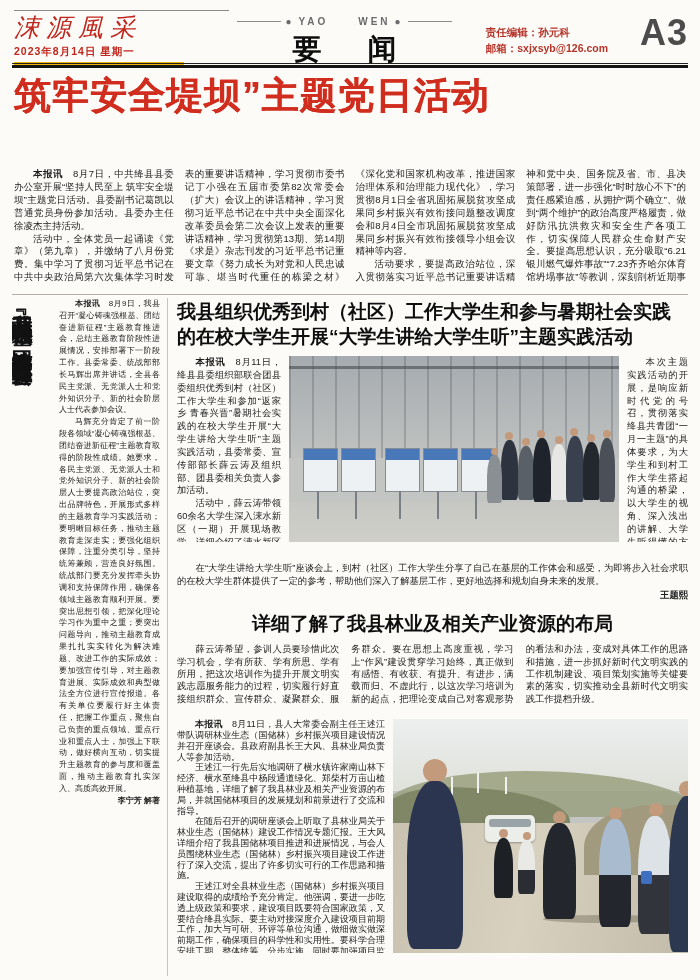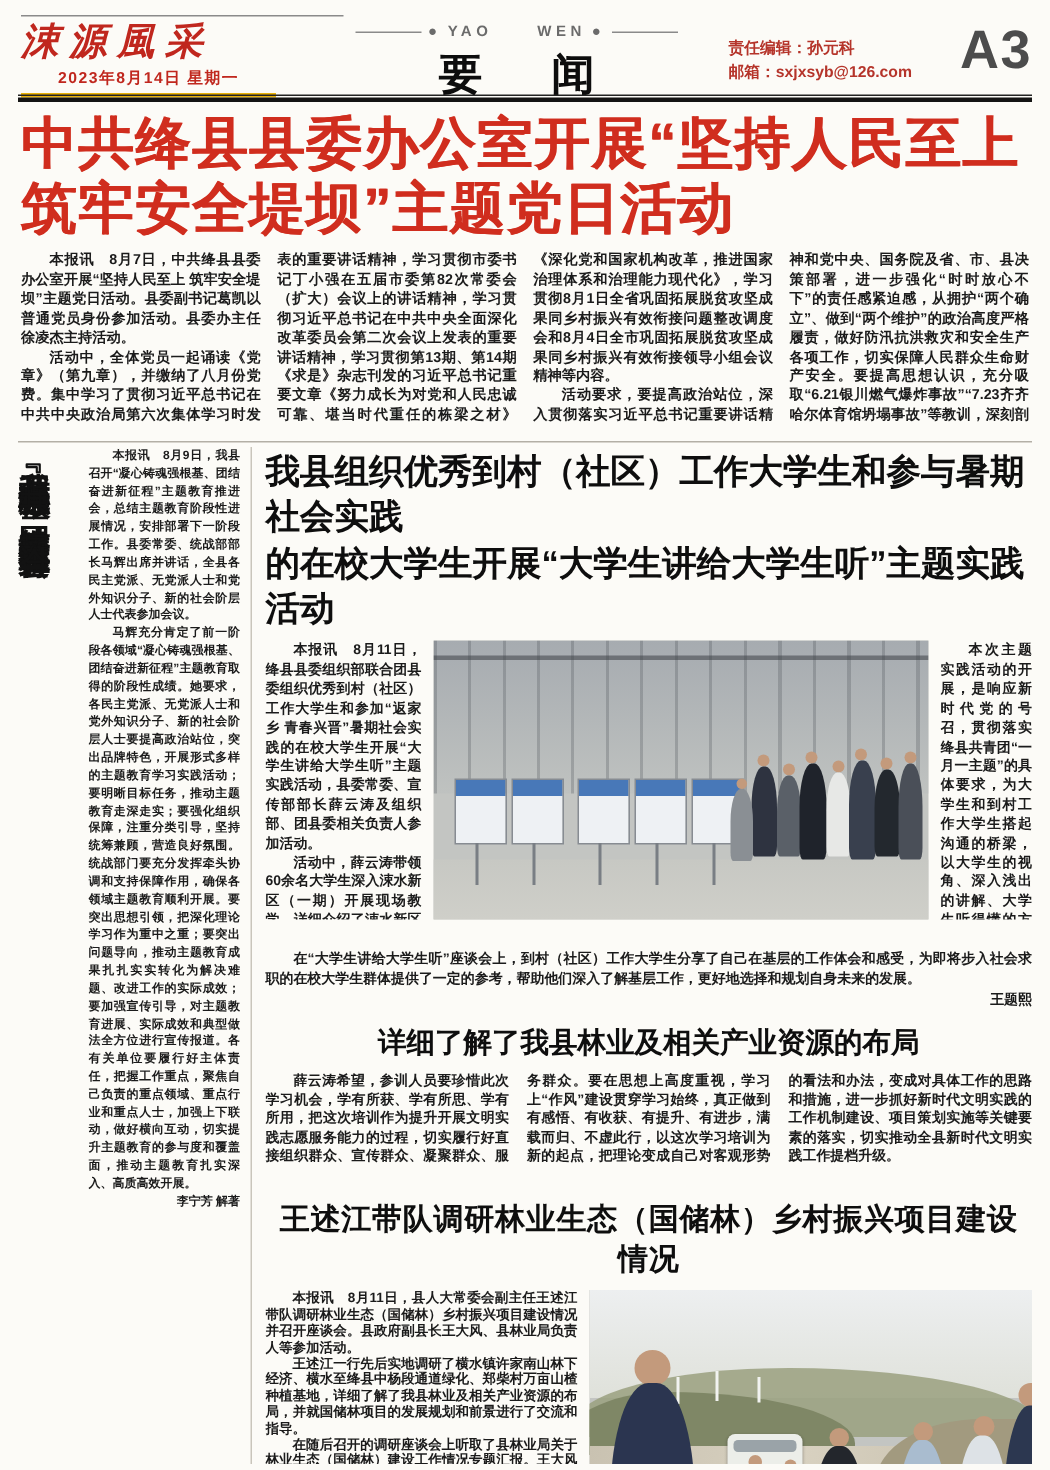--- a/index.html
+++ b/index.html
@@ -1,50 +1,50 @@
 <!DOCTYPE html>
 <html><head>
 <meta charset="utf-8">
 <style>
   html,body{margin:0;padding:0;background:#888;}
   .page{position:relative;width:700px;height:980px;background:#fcfbf7;overflow:hidden;
         font-family:"Liberation Sans","DejaVu Sans",sans-serif;color:#1b1b1b;}
   
   .hd{position:absolute;left:12px;right:12px;top:8px;height:56px;}
   .hd-left{position:absolute;left:2px;top:2px;width:215px;border-top:1px solid #8a8a8a;padding-top:4px;}
-  .brand{font-family:"DejaVu Serif","Liberation Serif",serif;font-style:italic;font-weight:bold;
+  .brand{font-family:"DejaVu Serif","Liberation Serif",serif;font-style:italic;font-weight:normal;
          font-size:25px;letter-spacing:7px;color:#c0271e;line-height:1;}
-  .hd-date{font-size:10.5px;font-weight:bold;color:#c0271e;letter-spacing:1px;margin-top:5px;border-bottom:3px solid #eab308;padding-bottom:3px;width:170px;text-align:center;}
+  .hd-date{font-size:10.5px;font-weight:bold;color:#c0271e;letter-spacing:1px;margin-top:5px;border-bottom:5px solid #eab308;padding-bottom:3px;width:170px;}
   .hd-center{position:absolute;left:225px;width:215px;top:8px;text-align:center;}
   .pinrow{display:flex;align-items:center;gap:4px;color:#6b6b6b;font-size:10px;letter-spacing:3px;font-weight:bold;}
   .pinrow .hl{flex:1;height:1px;background:#8a8a8a;}
   .secchars{display:flex;justify-content:center;gap:46px;font-size:29px;font-weight:900;color:#0d0d0d;
             font-family:"Liberation Serif","DejaVu Serif",serif;margin-top:3px;}
   .hd-right{position:absolute;right:80px;top:16px;}
   .hd-right div{font-size:10.5px;font-weight:bold;color:#b5342a;line-height:1.55;}
   .pageno{position:absolute;right:0;top:4px;font-size:36px;font-weight:900;color:#4c4c4c;letter-spacing:1px;}
   .hd-rule1{position:absolute;left:12px;right:12px;top:63px;height:1px;background:#222;}
   .hd-rule2{position:absolute;left:12px;right:12px;top:65px;height:3px;background:#141414;}
   
   .a1-head{position:absolute;left:14px;right:14px;top:74px;font-size:37px;line-height:1.17;
            font-weight:900;color:#d02d1e;letter-spacing:1px;text-shadow:.6px 0 currentColor;}
   .a1-body{position:absolute;left:14px;right:14px;top:168px;height:122px;overflow:hidden;
            column-count:4;column-gap:11px;font-size:9.5px;line-height:1.36;text-align:justify;}
-  p{margin:0;font-weight:bold;}
+  p{margin:0;}
   .ind{text-indent:2em;}
   .byline{text-align:right;font-weight:bold;}
   .rule{position:absolute;left:12px;right:12px;top:294px;border-top:1px solid #b3afa6;}
   
   .lower{position:absolute;left:12px;right:12px;top:298px;bottom:4px;display:flex;}
   .sb{width:148px;flex:none;display:flex;gap:7px;border-right:1px solid #c9c5bb;padding-right:7px;}
   .sb-title{writing-mode:vertical-lr;text-orientation:upright;font-size:21px;font-weight:900;
             letter-spacing:1px;line-height:1.0;color:#121212;width:40px;height:100%;overflow:hidden;}
   .sb-body{flex:1;font-size:8px;line-height:1.48;text-align:justify;overflow:hidden;}
   .mn{flex:1;padding-left:9px;overflow:hidden;}
-  .a2-head{font-size:23px;font-weight:900;line-height:1.32;color:#0e0e0e;margin:1px 0 7px;}
+  .a2-head{font-size:19px;font-weight:900;line-height:1.32;color:#0e0e0e;margin:1px 0 7px;}
   .a2-row{display:flex;gap:8px;height:186px;}
   .a2-left{width:104px;flex:none;font-size:9.3px;line-height:1.38;text-align:justify;overflow:hidden;}
   .a2-right{flex:1;font-size:9.3px;line-height:1.38;text-align:justify;overflow:hidden;}
   .a2-bottom{margin-top:20px;font-size:9.3px;line-height:1.4;text-align:justify;}
   .a2-by{font-size:9.3px;margin-top:1px;}
   .a3-head{text-align:center;font-size:19px;font-weight:900;color:#0e0e0e;margin:9px 0 6px;}
   .a3-body{column-count:3;column-gap:12px;font-size:9.3px;line-height:1.33;height:76px;overflow:hidden;text-align:justify;}
   .a4-head{font-size:20px;font-weight:900;color:#0e0e0e;margin:9px 0 7px;letter-spacing:.5px;text-align:center;}
   .a4-row{display:flex;gap:8px;height:234px;}
   .a4-left{width:208px;flex:none;font-size:9px;line-height:1.2;text-align:justify;overflow:hidden;}
@@ -102,21 +102,20 @@
     <div class="hd-right">
       <div>责任编辑：孙元科</div>
       <div>邮箱：sxjxsyb@126.com</div>
     </div>
     <div class="pageno">A3</div>
   </div>
   <div class="hd-rule1"></div>
   <div class="hd-rule2"></div>
 
   <div class="a1-head">
-    <div>中共绛县县委办公室开展“坚持人民至上</div>
     <div>筑牢安全堤坝”主题党日活动</div>
   </div>
   <div class="a1-body">
     <p class="ind"><b>本报讯　</b><span>8月7日，中共绛县县委办公室开展“坚持人民至上 筑牢安全堤坝”主题党日活动。县委副书记葛凯以普通党员身份参加活动。县委办主任徐凌杰主持活动。</span></p>
     <p class="ind">活动中，全体党员一起诵读《党章》（第九章），并缴纳了八月份党费。集中学习了贯彻习近平总书记在中共中央政治局第六次集体学习时发表的重要讲话精神，学习贯彻市委书记丁小强在五届市委第82次常委会（扩大）会议上的讲话精神，学习贯彻习近平总书记在中共中央全面深化改革委员会第二次会议上发表的重要讲话精神，学习贯彻第13期、第14期《求是》杂志刊发的习近平总书记重要文章《努力成长为对党和人民忠诚可靠、堪当时代重任的栋梁之材》《深化党和国家机构改革，推进国家治理体系和治理能力现代化》，学习贯彻8月1日全省巩固拓展脱贫攻坚成果同乡村振兴有效衔接问题整改调度会和8月4日全市巩固拓展脱贫攻坚成果同乡村振兴有效衔接领导小组会议精神等内容。</p>
     <p class="ind">活动要求，要提高政治站位，深入贯彻落实习近平总书记重要讲话精神和党中央、国务院及省、市、县决策部署，进一步强化“时时放心不下”的责任感紧迫感，从拥护“两个确立”、做到“两个维护”的政治高度严格履责，做好防汛抗洪救灾和安全生产各项工作，切实保障人民群众生命财产安全。要提高思想认识，充分吸取“6.21银川燃气爆炸事故”“7.23齐齐哈尔体育馆坍塌事故”等教训，深刻剖析近期事故暴露出的安全风险辨识不足、隐患排查走过场、违规违章操作等问题，切实提升风险排查化解及应急处突能力。要全力抓好落实，坚持底线思维，充分发挥县委值班室和国安办、县委督查室等职能作用，加强应急值班值守和应急信息上报，做好督导检查，切实筑牢安全防线。</p>
 
   </div>
   <div class="rule"></div>
 
@@ -181,21 +180,20 @@
         <p class="ind">在“大学生讲给大学生听”座谈会上，到村（社区）工作大学生分享了自己在基层的工作体会和感受，为即将步入社会求职的在校大学生群体提供了一定的参考，帮助他们深入了解基层工作，更好地选择和规划自身未来的发展。</p>
       </div>
       <p class="byline a2-by">王题熙</p>
 
       <div class="a3-head">详细了解了我县林业及相关产业资源的布局</div>
       <div class="a3-body">
         <p class="ind">薛云涛希望，参训人员要珍惜此次学习机会，学有所获、学有所思、学有所用，把这次培训作为提升开展文明实践志愿服务能力的过程，切实履行好直接组织群众、宣传群众、凝聚群众、服务群众。要在思想上高度重视，学习上“作风”建设贯穿学习始终，真正做到有感悟、有收获、有提升、有进步，满载而归、不虚此行，以这次学习培训为新的起点，把理论变成自己对客观形势的看法和办法，变成对具体工作的思路和措施，进一步抓好新时代文明实践的工作机制建设、项目策划实施等关键要素的落实，切实推动全县新时代文明实践工作提档升级。</p>
 
       </div>
 
-      <div class="a4-head">王述江带队调研林业生态（国储林）乡村振兴项目建设情况</div>
       <div class="a4-row">
         <div class="a4-left">
           <p class="ind"><b>本报讯　</b><span>8月11日，县人大常委会副主任王述江带队调研林业生态（国储林）乡村振兴项目建设情况并召开座谈会。县政府副县长王大风、县林业局负责人等参加活动。</span></p>
           <p class="ind">王述江一行先后实地调研了横水镇许家南山林下经济、横水至绛县中杨段通道绿化、郑柴村万亩山楂种植基地，详细了解了我县林业及相关产业资源的布局，并就国储林项目的发展规划和前景进行了交流和指导。</p>
           <p class="ind">在随后召开的调研座谈会上听取了县林业局关于林业生态（国储林）建设工作情况专题汇报。王大风详细介绍了我县国储林项目推进和进展情况，与会人员围绕林业生态（国储林）乡村振兴项目建设工作进行了深入交流，提出了许多切实可行的工作思路和措施。</p>
           <p class="ind">王述江对全县林业生态（国储林）乡村振兴项目建设取得的成绩给予充分肯定。他强调，要进一步吃透上级政策和要求，建设项目既要符合国家政策，又要结合绛县实际。要主动对接深度介入建设项目前期工作，加大与可研、环评等单位沟通，做细做实做深前期工作，确保项目的科学性和实用性。要科学合理安排工期，整体统筹、分步实施，同时要加强项目监管，规范运作程序，积极防范风险，确保我县国储林项目取得实效。</p>
         </div>
         <div class="photo photo2">
           <div class="abs p2-sky"></div>
           <div class="abs p2-hillfar"></div>

